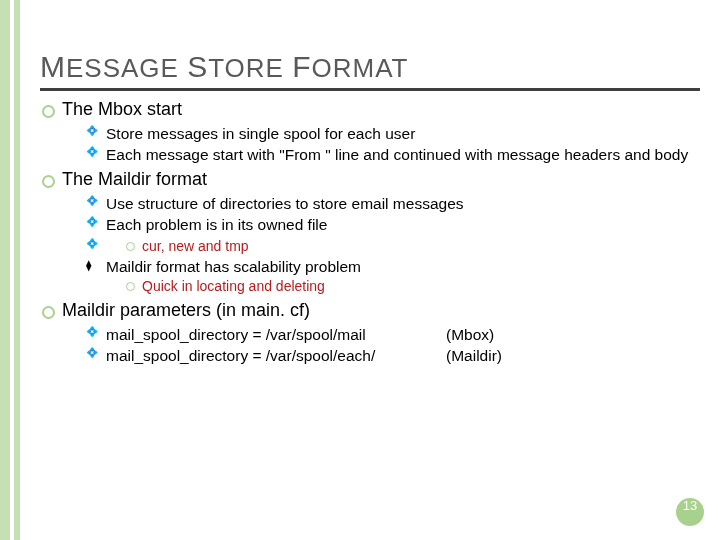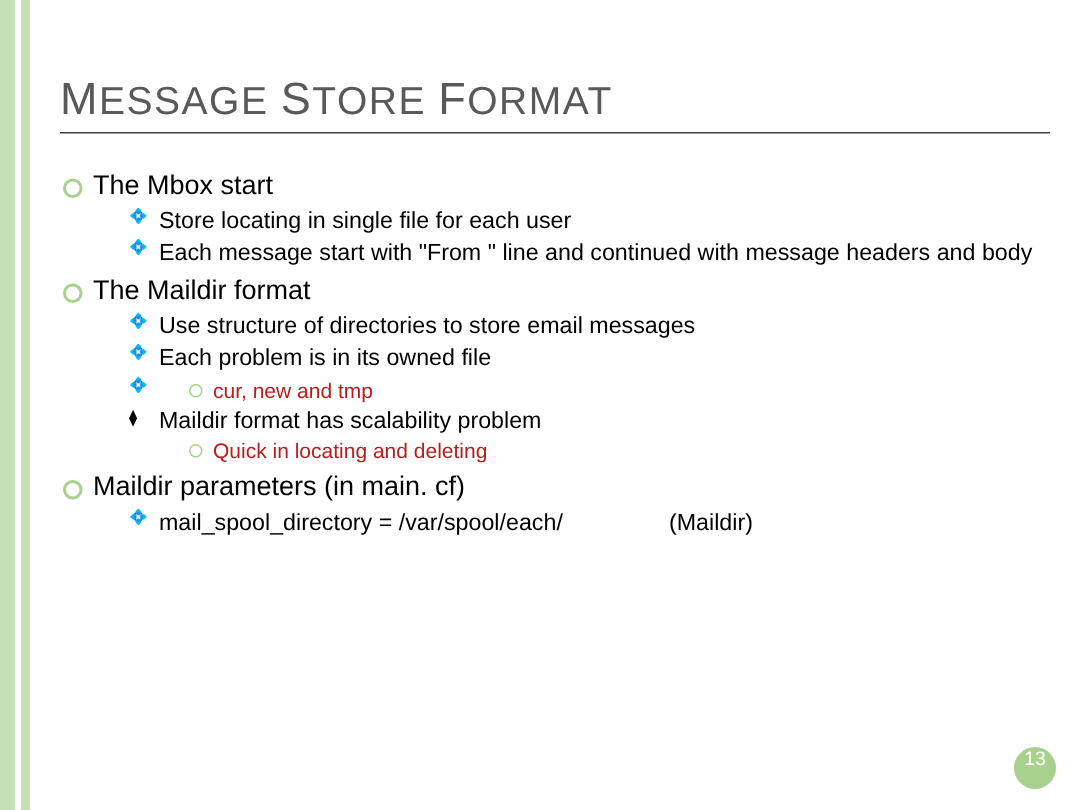--- a/index.html
+++ b/index.html
@@ -18,23 +18,23 @@
     position: absolute;
     left: 40px;
     top: 50px;
     right: 20px;
   }
   .title {
     font-size: 26px;
     color: #595959;
     letter-spacing: 1px;
     font-variant: small-caps;
-    border-bottom: 1px solid #404040;
+    border-bottom: 3px solid #404040;
     padding-bottom: 4px;
-    margin-bottom: 24px;
+    margin-bottom: 8px;
     font-weight: 400;
   }
   .title .cap { font-size: 30px; }
   ul { list-style: none; }
   .lvl1 > li { padding-left: 22px; position: relative; margin-bottom: 4px; }
   .lvl1 > li::before {
     content: "";
     position: absolute; left: 2px; top: 6px;
     width: 9px; height: 9px;
     border: 2px solid #a9d18e; border-radius: 50%;
@@ -70,21 +70,21 @@
   <h1 class="title">
     <span class="cap">M</span><span>ESSAGE</span>
     <span class="cap">S</span><span>TORE</span>
     <span class="cap">F</span><span>ORMAT</span>
   </h1>
 
   <ul class="lvl1">
     <li>
       <div class="lvl1-label">The Mbox start</div>
       <ul class="lvl2">
-        <li>Store locating in single file for each user</li>
+        <li>Store messages in single spool for each user</li>
         <li>Each message start with "From " line and continued with message headers and body</li>
       </ul>
     </li>
 
     <li>
       <div class="lvl1-label">The Maildir format</div>
       <ul class="lvl2">
         <li>Use structure of directories to store email messages</li>
         <li>Each problem is in its owned file</li>
         <li>
@@ -99,20 +99,26 @@
           </ul>
         </li>
       </ul>
     </li>
 
     <li>
       <div class="lvl1-label">Maildir parameters (in main. cf)</div>
       <ul class="lvl2">
         <li>
           <div class="param-row">
+            <span class="param-path">mail_spool_directory = /var/spool/mail</span>
+            <span>(Mbox)</span>
+          </div>
+        </li>
+        <li>
+          <div class="param-row">
             <span class="param-path">mail_spool_directory = /var/spool/each/</span>
             <span>(Maildir)</span>
           </div>
         </li>
       </ul>
     </li>
   </ul>
 </div>
 
 <div class="page-num">

